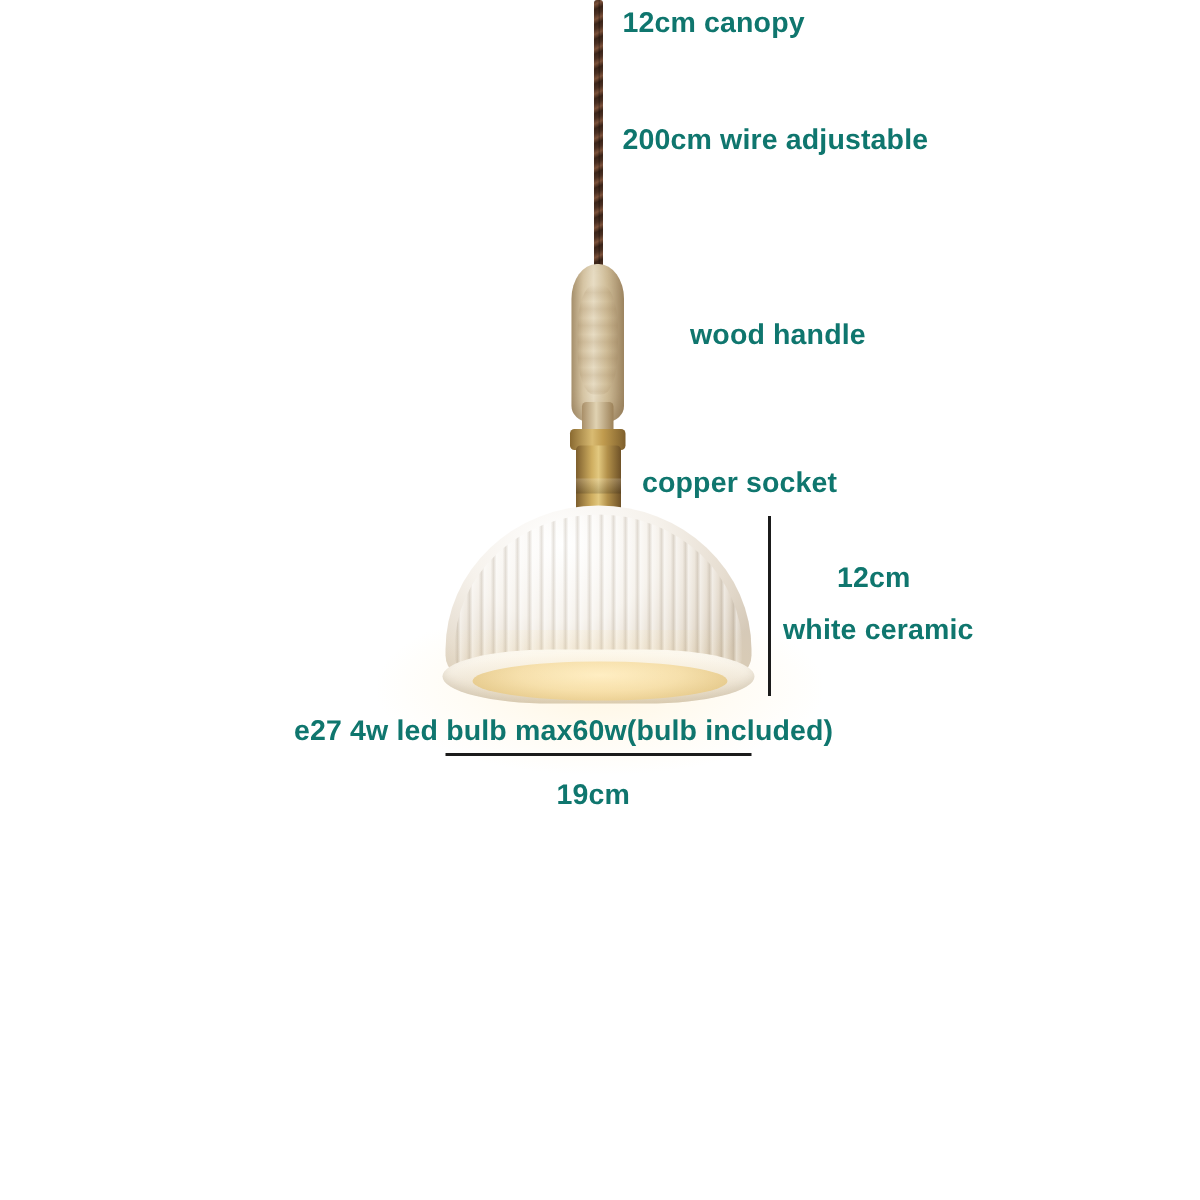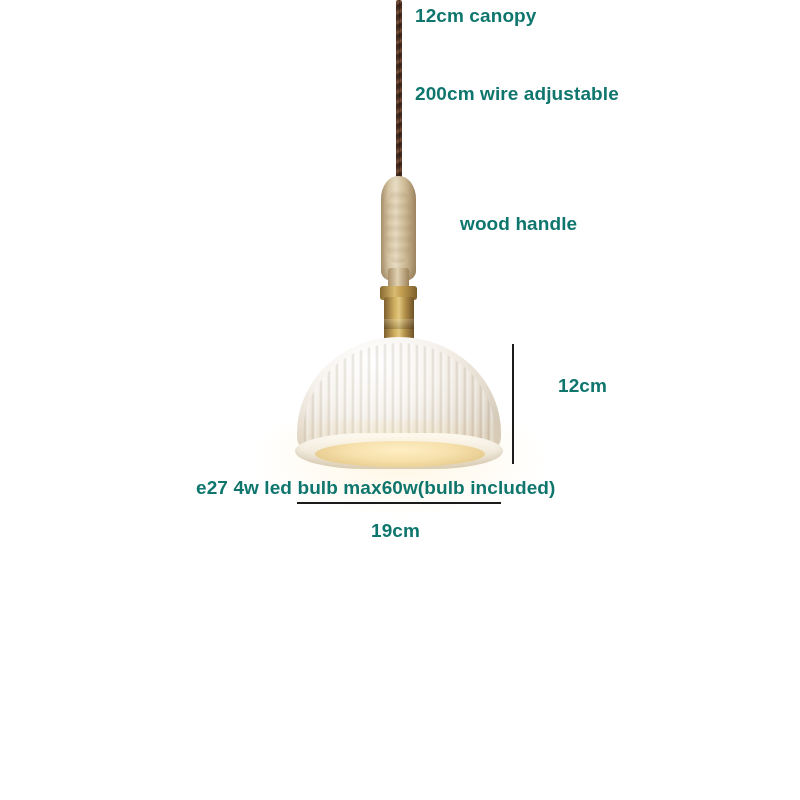--- a/index.html
+++ b/index.html
@@ -237,17 +237,19 @@
     <div class="shade-inner"></div>
   </div>
   <div class="glow"></div>
 
   <div class="vrule" id="vrule-height"></div>
   <div class="hrule" id="hrule-width"></div>
 
   <div class="label" id="lbl-canopy">12cm canopy</div>
   <div class="label" id="lbl-wire">200cm wire adjustable</div>
   <div class="label" id="lbl-handle">wood handle</div>
+  <div class="label" id="lbl-socket">copper socket</div>
   <div class="label" id="lbl-12cm">12cm</div>
+  <div class="label" id="lbl-ceramic">white ceramic</div>
   <div class="label" id="lbl-bulb">e27 4w led bulb max60w(bulb included)</div>
   <div class="label" id="lbl-19cm">19cm</div>
 
 </div>
 
 </body></html>

